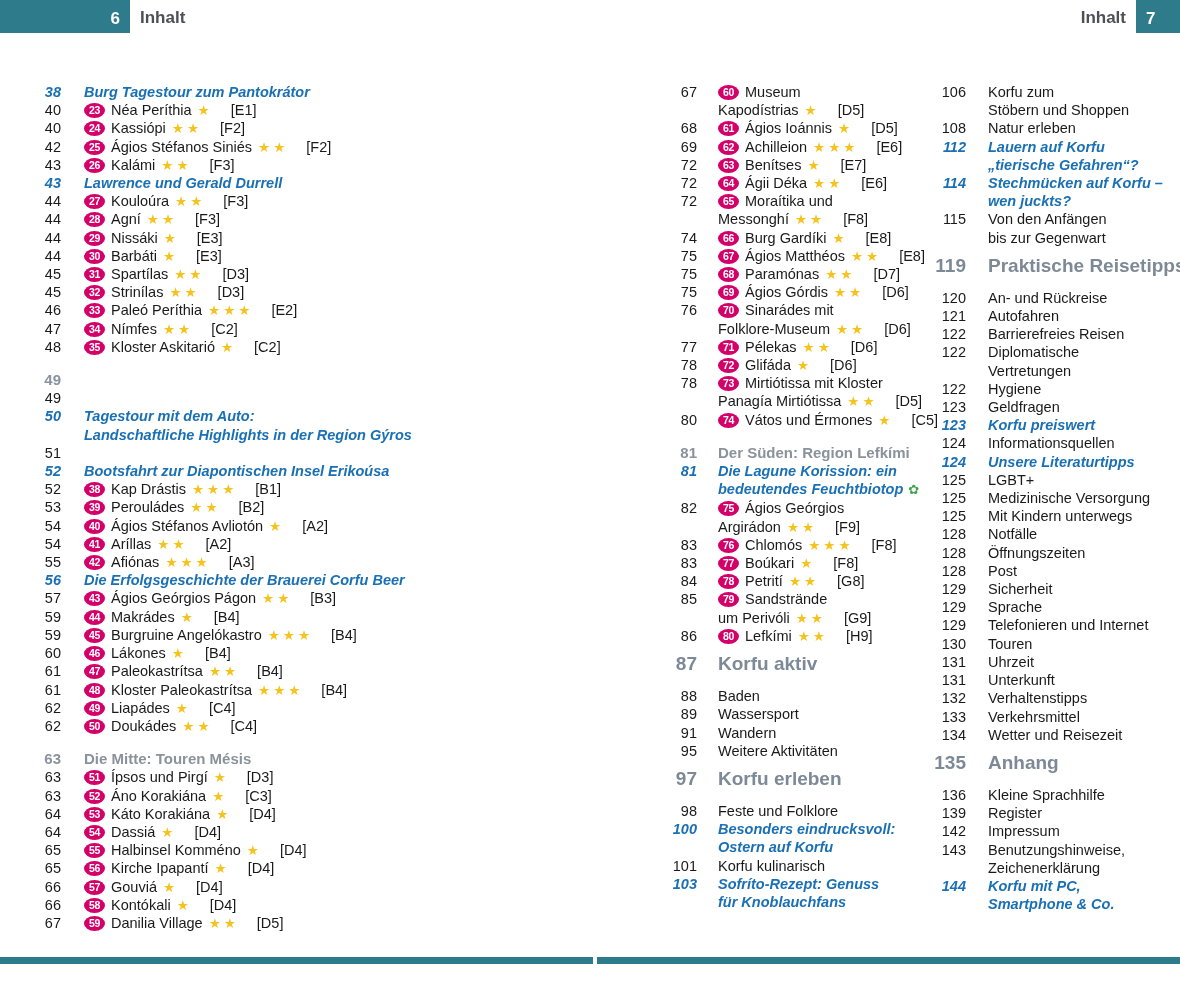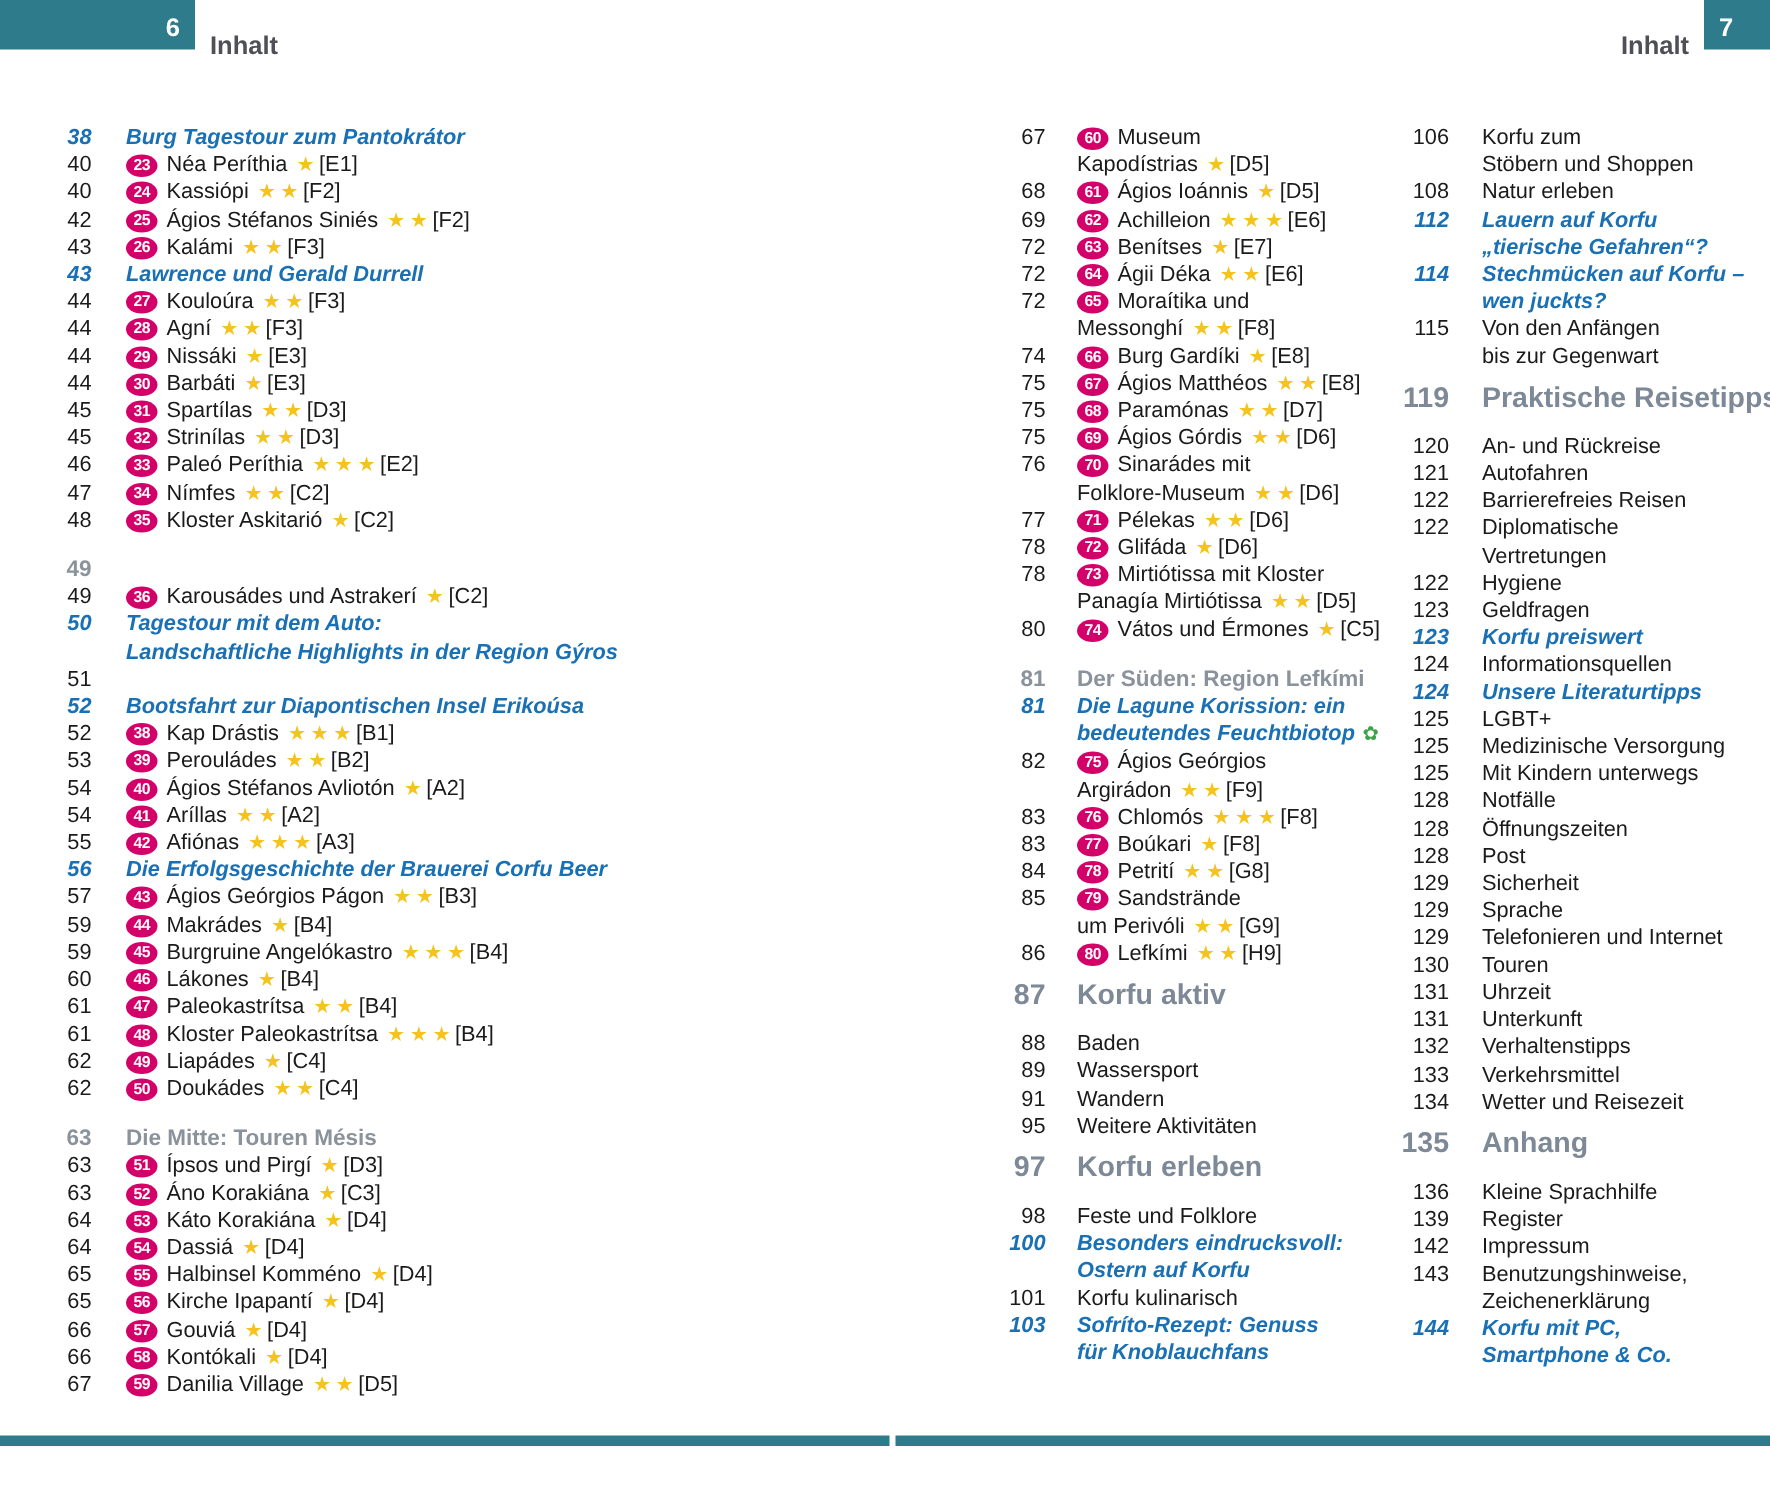--- a/index.html
+++ b/index.html
@@ -6,21 +6,21 @@
   body{
     width:1180px;height:1000px;position:relative;background:#ffffff;
     font-family:"Liberation Sans","DejaVu Sans",sans-serif;
     -webkit-font-smoothing:antialiased;overflow:hidden;
   }
   
   .head-block{position:absolute;top:0;height:33px;background:#2e7b8b;color:#fff;
     font-weight:bold;font-size:17px;display:flex;align-items:flex-end;box-sizing:border-box;padding-bottom:4px;}
   .head-block.left{left:0;width:130px;justify-content:flex-end;padding-right:10px;}
   .head-block.right{right:0;width:44px;justify-content:flex-start;padding-left:10px;}
-  .head-title{position:absolute;top:21px;font-weight:bold;font-size:17px;color:#4e4f57;}
+  .head-title{position:absolute;top:8px;font-weight:bold;font-size:17px;color:#4e4f57;}
   .head-title.left{left:140px;}
   .head-title.right{right:54px;}
   
   .foot-bar{position:absolute;top:957px;height:7px;background:#2e7b8b;}
   .foot-bar.left{left:0;width:593px;}
   .foot-bar.right{left:597px;width:583px;}
   
   .toc-col{position:absolute;top:83px;}
   .toc-col.c1{left:37px;width:350px;--numw:24px;--gap:23px;}
   .toc-col.c2{left:660px;width:242px;--numw:37px;--gap:21px;}
@@ -31,21 +31,21 @@
   .feature .num,.feature .cont{color:#1a70b4;font-style:italic;font-weight:bold;}
   .section{margin-top:15px;font-weight:bold;font-size:15px;color:#8a929c;}
   .section .num,.section .cont{color:#8a929c;}
   .chapter{margin-top:8px;margin-bottom:12px;font-weight:bold;font-size:19px;line-height:22px;color:#7d8996;}
   .chapter .num,.chapter .cont{color:#7d8996;}
   .badge{display:inline-block;width:21px;height:15px;line-height:15px;border-radius:50%;
     background:#d4006a;color:#fff;font-size:10.5px;font-weight:bold;text-align:center;
     margin-right:6px;transform:translateY(-1px);letter-spacing:-0.3px;}
   .stars{color:#f5c31d;font-family:"DejaVu Sans",sans-serif;font-size:13.5px;
     letter-spacing:3px;margin-left:6px;}
-  .ref{margin-left:0;}
+  .ref{margin-left:18px;}
   .nat{color:#3fa24a;font-family:"DejaVu Sans",sans-serif;font-style:normal;margin-left:5px;font-size:13px;}
 </style>
 </head>
 <body>
 
 <div class="head-block left">
   <span>6</span>
 </div>
 <div class="head-title left">Inhalt</div>
 <div class="head-title right">Inhalt</div>
@@ -112,21 +112,20 @@
     </div>
     <div class="row entry">
       <span class="num">48</span>
       <span class="cont"><span class="badge">35</span>Kloster Askitarió<span class="stars">★</span><span class="ref">[C2]</span></span>
     </div>
     <div class="row section">
       <span class="num">49</span>
     </div>
     <div class="row entry">
       <span class="num">49</span>
-      <span class="cont"><span class="badge">36</span>Karousádes und Astrakerí<span class="stars">★</span><span class="ref">[C2]</span></span>
     </div>
     <div class="row feature">
       <span class="num">50</span>
       <span class="cont">Tagestour mit dem Auto:</span>
     </div>
     <div class="row feature">
       <span class="num"></span>
       <span class="cont">Landschaftliche Highlights in der Region Gýros</span>
     </div>
     <div class="row entry">

